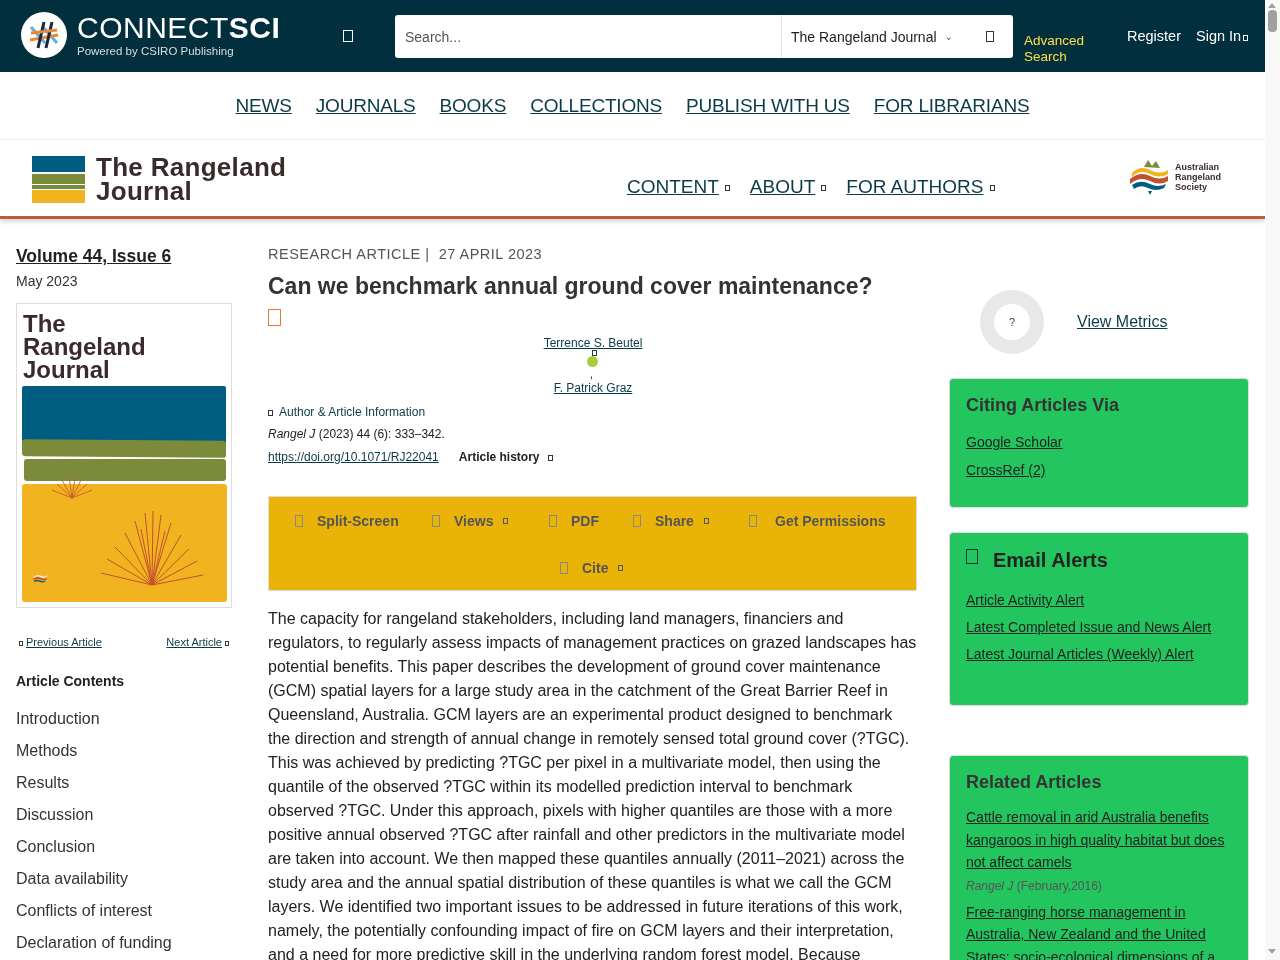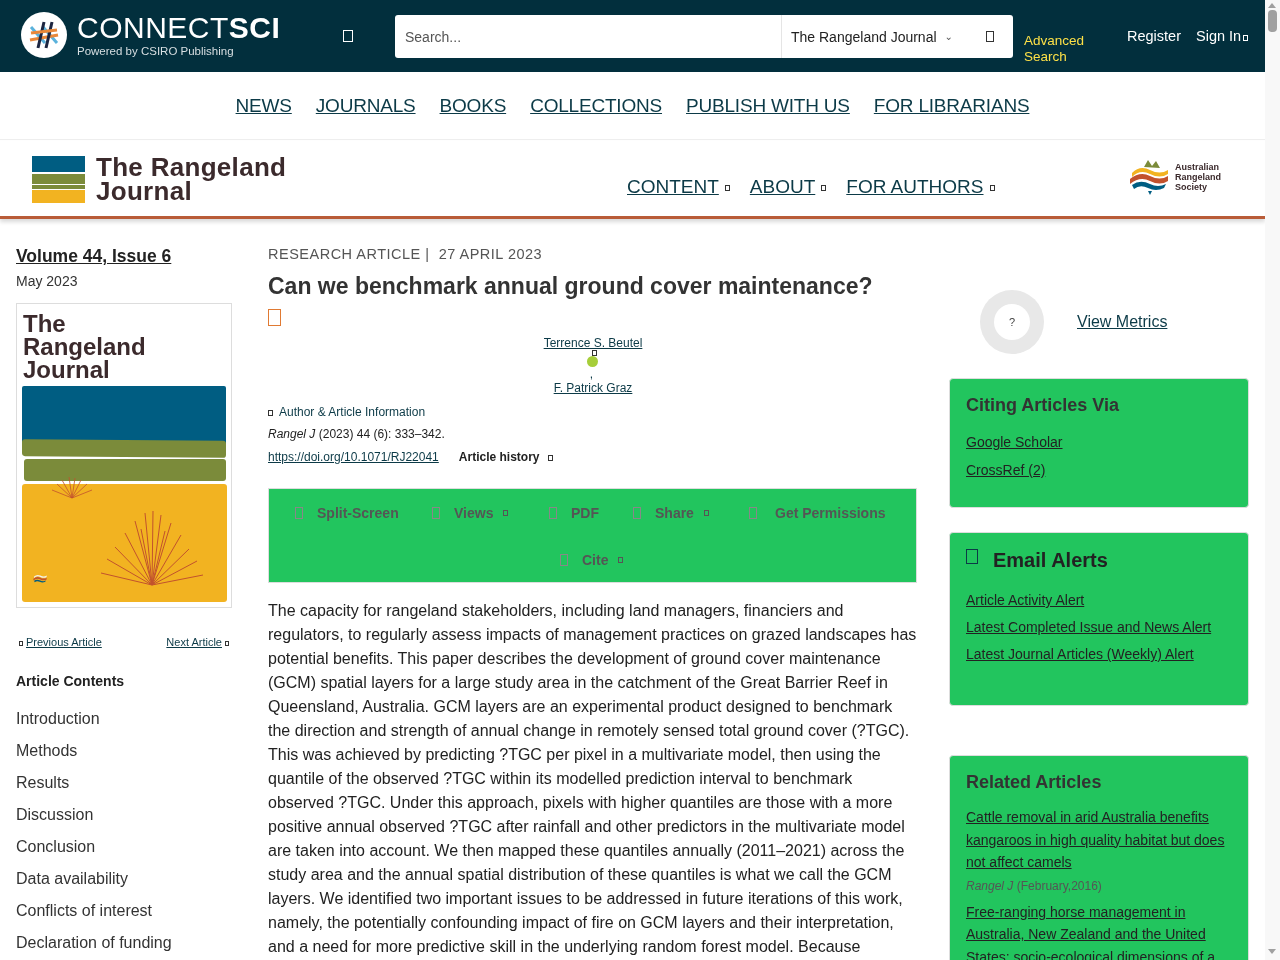--- a/index.html
+++ b/index.html
@@ -81,21 +81,21 @@
   .authors a { text-decoration: underline; }
   .authors .sq { display: inline-block; width: 5px; height: 6px; border: 1px solid #333; margin: 0 6px 0 8px; }
   .orcid { width: 11px; height: 11px; border-radius: 50%; background: #a6ce39; display: inline-block; margin-right: 2px; }
   .aai { margin-top: 10px; font-size: 12px; color: #0c3a47; }
   .aai .sq { display: inline-block; width: 5px; height: 6px; border: 1px solid #333; margin-right: 6px; }
   .cite-line { margin-top: 8px; font-size: 12px; color: #222; }
   .doi-line { margin-top: 9px; font-size: 12px; display: flex; align-items: center; }
   .doi-line a { color: #0c3a47; text-decoration: underline; }
   .hist { margin-left: 20px; font-weight: 700; color: #222; }
   .hist .sq { display: inline-block; width: 5px; height: 6px; border: 1px solid #333; margin-left: 8px; }
-  .toolbar { margin-top: 24px; width: 649px; height: 95px; background: #22c55e; border: 1px solid #ddd; position: relative; }
+  .toolbar { margin-top: 32px; width: 649px; height: 95px; background: #eab308; border: 1px solid #ddd; position: relative; }
   .tb { position: absolute; font-size: 14px; font-weight: 700; color: #555; display: flex; align-items: center; }
   .tb .ic { width: 8px; height: 12px; border: 1px solid #888; margin-right: 14px; }
   .tb .dd { width: 5px; height: 6px; border: 1px solid #555; margin-left: 10px; }
   .abstract { margin-top: 16px; font-size: 16px; line-height: 24px; color: #222; width: 650px; }
 
   
   .metrics { position: absolute; left: 980px; top: 290px; display: flex; align-items: center; }
   .metric-circle { width: 64px; height: 64px; border-radius: 50%; background: #e8e8e8; display: flex; align-items: center; justify-content: center; }
   .metric-circle span { width: 36px; height: 36px; border-radius: 50%; background: #fff; display: flex; align-items: center; justify-content: center; font-size: 11px; color: #444; }
   .view-metrics { margin-left: 33px; font-size: 16px; color: #0c3a47; text-decoration: underline; }

